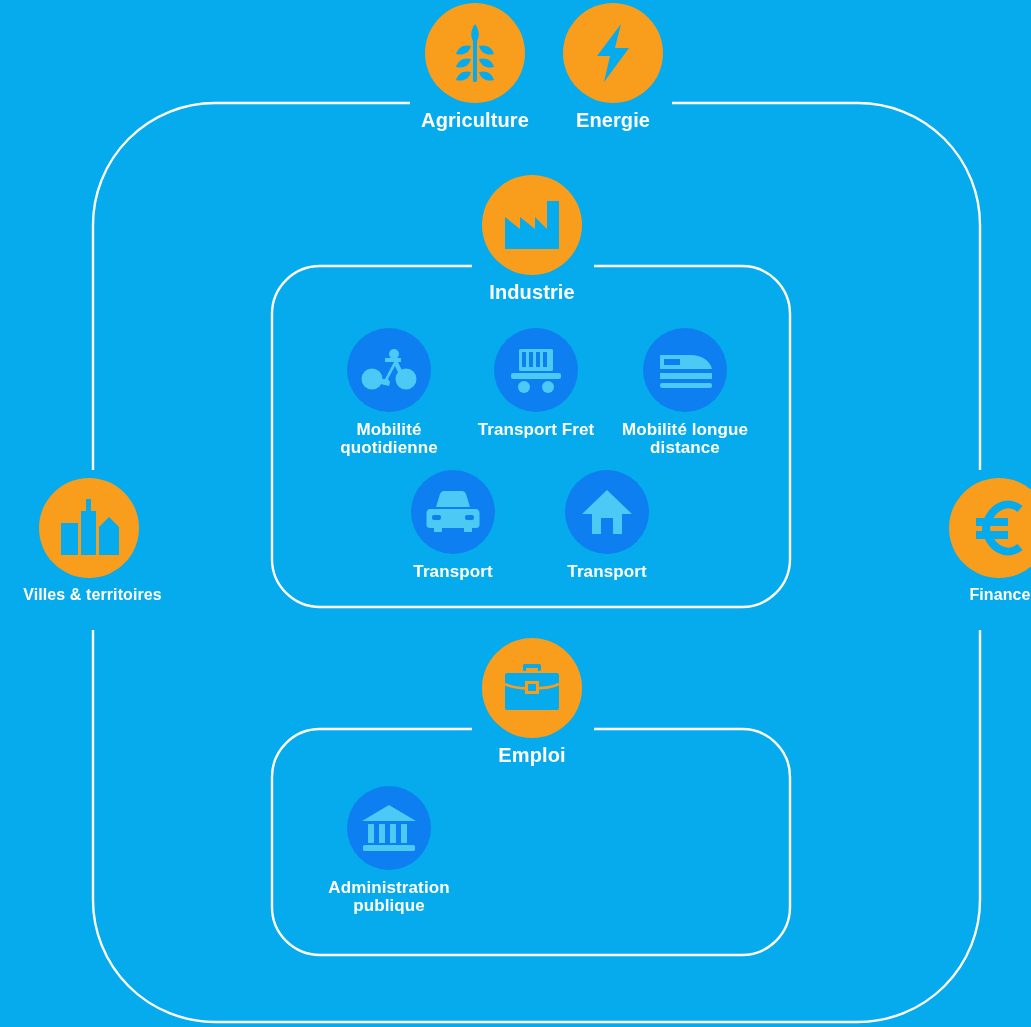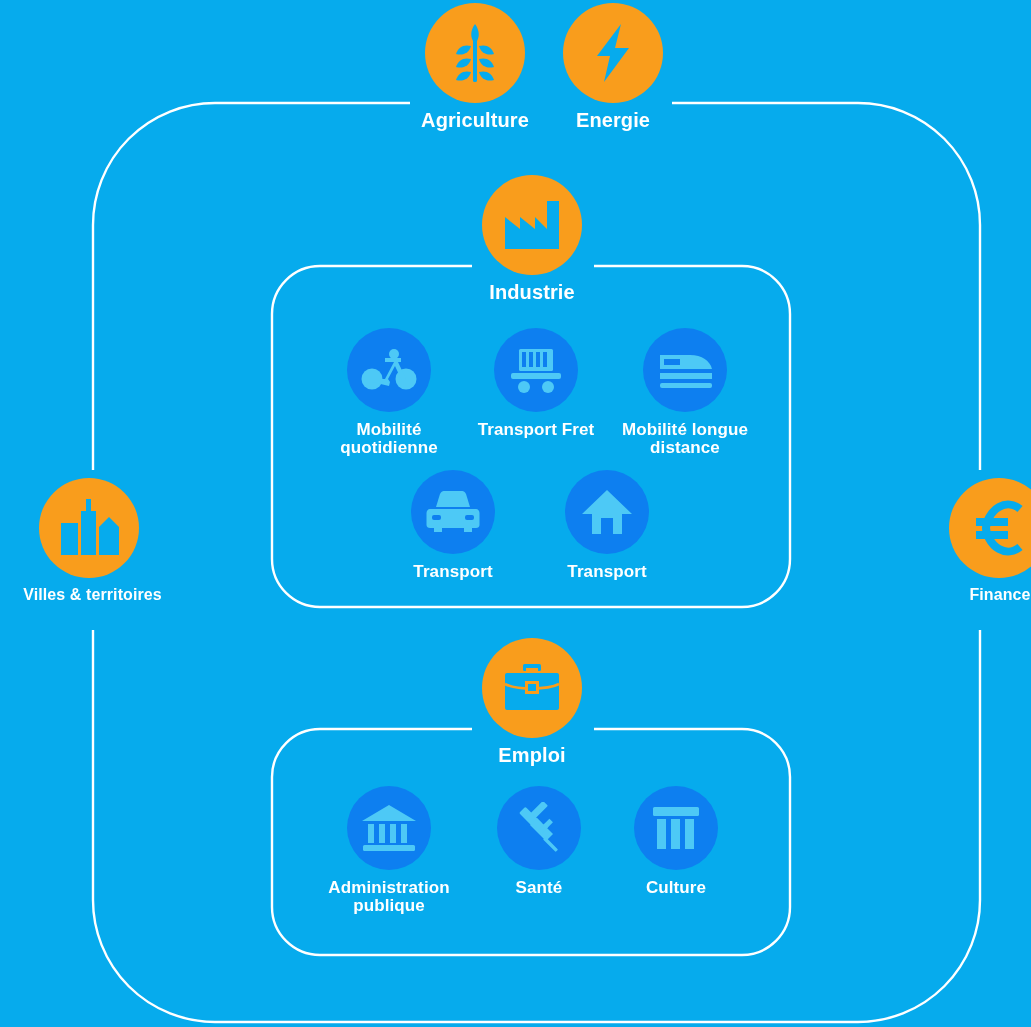--- a/index.html
+++ b/index.html
@@ -209,43 +209,15 @@
           <rect x="2" y="11" width="54" height="37" rx="2"></rect>
           <path d="M2 22 C14 28 44 28 56 22" stroke="#f99d1c" stroke-width="2.6" fill="none"></path>
           <rect x="22" y="19" width="14" height="13" fill="#f99d1c"></rect>
           <rect x="25" y="22" width="8" height="7" fill="#06abed"></rect>
         </g>
       </svg>
     </div>
     <div class="label major">Emploi</div>
   </div>
 
-  <div class="node" style="left:485px;top:786px;width:108px;">
-    <div class="disc minor" style="width:84px;height:84px;">
-      <svg width="52" height="52" viewBox="0 0 52 52">
-        <g fill="#4dc9f6">
-          <rect x="22" y="-2" width="7" height="20" rx="1" transform="rotate(45 25 8)"></rect>
-          <rect x="6" y="12" width="24" height="9" rx="1.5" transform="rotate(45 18 16)"></rect>
-          <path d="M24 16 L40 32 L33 39 L17 23 Z"></path>
-          <rect x="33" y="17" width="5" height="9" transform="rotate(45 35 21)"></rect>
-          <rect x="28" y="22" width="5" height="9" transform="rotate(45 30 26)"></rect>
-          <rect x="36" y="34" width="3.5" height="18" rx="1" transform="rotate(-45 37 43)"></rect>
-        </g>
-      </svg>
-    </div>
-    <div class="label minor">Santé</div>
-  </div>
-
-  <div class="node" style="left:622px;top:786px;width:108px;">
-    <div class="disc minor" style="width:84px;height:84px;">
-      <svg width="50" height="48" viewBox="0 0 50 48">
-        <g fill="#4dc9f6">
-          <rect x="2" y="3" width="46" height="9" rx="1.5"></rect>
-          <rect x="6" y="15" width="9" height="30"></rect>
-          <rect x="20" y="15" width="9" height="30"></rect>
-          <rect x="34" y="15" width="9" height="30"></rect>
-        </g>
-      </svg>
-    </div>
-    <div class="label minor">Culture</div>
-  </div>
+
 
 </div>
 
 </body></html>

